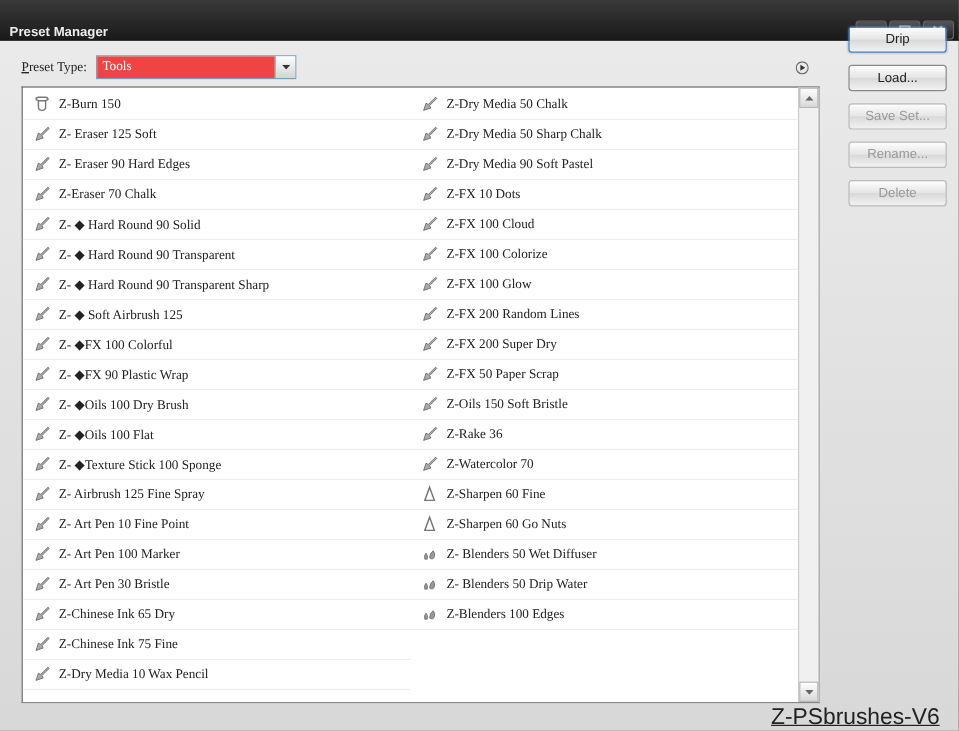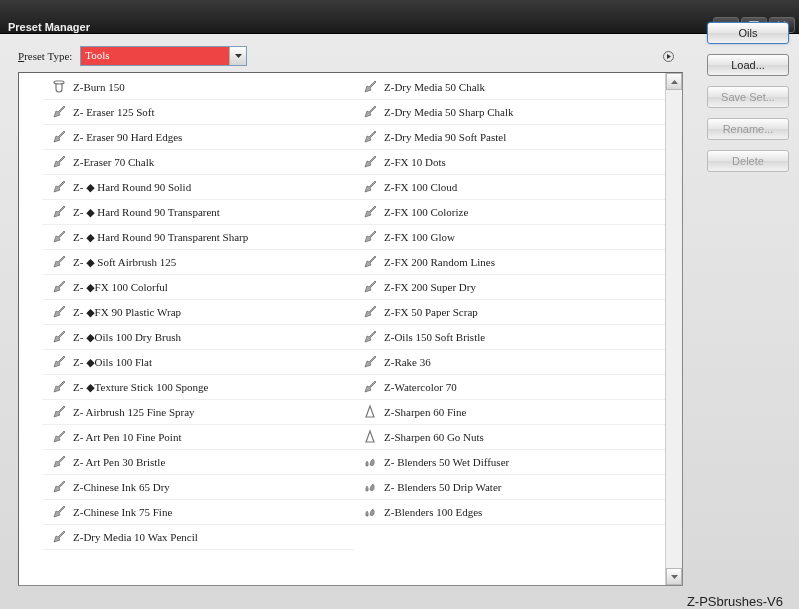--- a/index.html
+++ b/index.html
@@ -76,21 +76,21 @@
   .list-frame {
     width: 665px; height: 514px;
     background: #fff;
     border: 1px solid #888;
     border-top-color: #666;
     border-left-color: #666;
     display: flex;
     position: relative;
   }
   .list-col { flex: 1; padding-top: 2px; }
-  .list-col:first-child { border-right: none; margin-left: 24px; }
+  .list-col:first-child { border-right: none; }
 
   .list-item {
     height: 25px;
     display: flex;
     align-items: center;
     gap: 6px;
     padding: 0 6px 0 8px;
     border-bottom: 1px solid #eee;
     font-size: 11px;
     color: #222;
@@ -144,23 +144,24 @@
   .btn:disabled {
     color: #999;
     cursor: default;
     border-color: #bbb;
   }
 
   .watermark {
     position: absolute;
     right: 16px;
     bottom: 4px;
-    font-size: 13px;
+    font-size: 19px;
     color: #222;
     font-family: Arial, sans-serif;
+    text-decoration: underline;
   }
 </style>
 </head>
 <body>
 
 <div class="titlebar">
   <span class="titlebar-title">Preset Manager</span>
   <div class="win-controls">
     <div class="win-btn">
       <svg width="10" height="8">
@@ -325,20 +326,28 @@
                   </svg>
                 </span>
                 <span>Z- Art Pen 10 Fine Point</span>
               </div>
               <div class="list-item">
                 <span class="tool-icon">
                   <svg width="16" height="16" viewBox="0 0 16 16">
                     <path d="M13 2 L7 8 L5 7 L3 13 L9 11 L8 9 L14 3 Z" fill="#aaa" stroke="#666" stroke-width="0.7"></path>
                   </svg>
                 </span>
+                <span>Z- Art Pen 100 Marker</span>
+              </div>
+              <div class="list-item">
+                <span class="tool-icon">
+                  <svg width="16" height="16" viewBox="0 0 16 16">
+                    <path d="M13 2 L7 8 L5 7 L3 13 L9 11 L8 9 L14 3 Z" fill="#aaa" stroke="#666" stroke-width="0.7"></path>
+                  </svg>
+                </span>
                 <span>Z- Art Pen 30 Bristle</span>
               </div>
               <div class="list-item">
                 <span class="tool-icon">
                   <svg width="16" height="16" viewBox="0 0 16 16">
                     <path d="M13 2 L7 8 L5 7 L3 13 L9 11 L8 9 L14 3 Z" fill="#aaa" stroke="#666" stroke-width="0.7"></path>
                   </svg>
                 </span>
                 <span>Z-Chinese Ink 65 Dry</span>
               </div>
@@ -514,21 +523,21 @@
             <div class="scroll-arrow down">
               <svg width="7" height="4">
                   <polygon points="0,0 7,0 3.5,4" fill="#666"></polygon>
                 </svg>
             </div>
           </div>
         </div>
       </div>
 
       <div class="side-buttons">
-        <button class="btn primary">Oils</button>
+        <button class="btn primary">Drip</button>
         <button class="btn"><span>Load...</span></button>
         <button class="btn" disabled=""><span>Save Set...</span></button>
         <button class="btn" disabled=""><span>Rename...</span></button>
         <button class="btn" disabled=""><span>Delete</span></button>
       </div>
     </div>
   </div>
 
   <div class="watermark">Z-PSbrushes-V6</div>
 </div>

